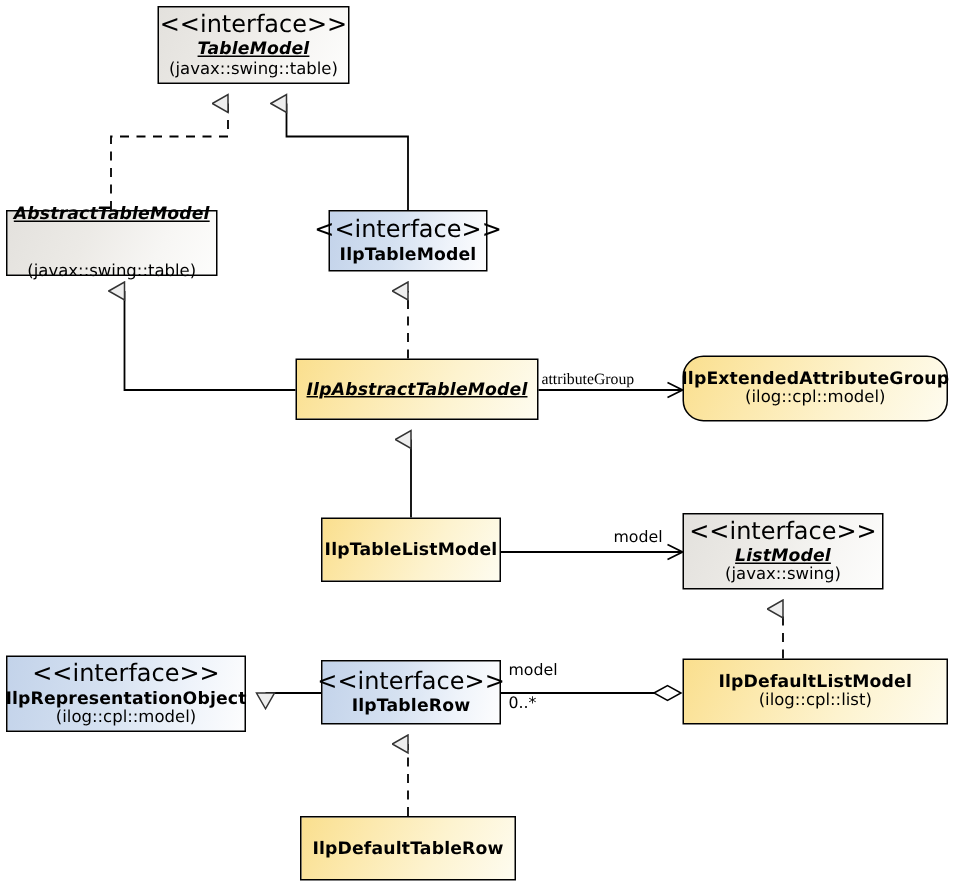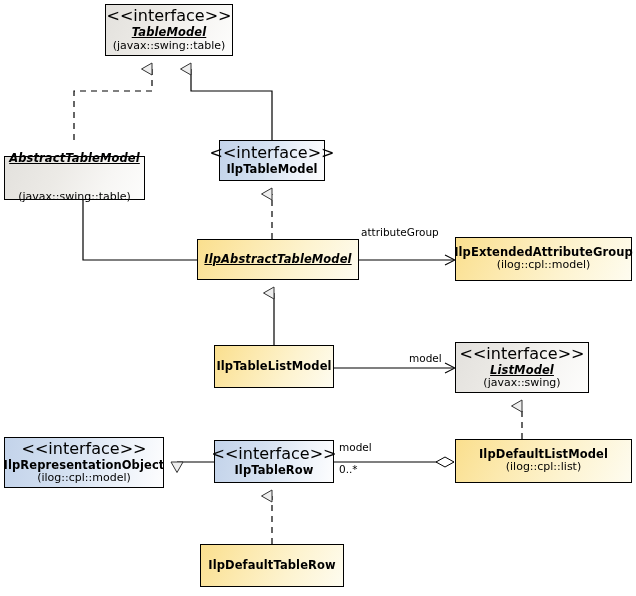--- a/index.html
+++ b/index.html
@@ -158,35 +158,35 @@
       <path d="M 336 437 L 336 483" fill="none" stroke="#000000" stroke-width="0"></path>
     </g>
   </svg>
 
   <div class="node sk-gray" style="left: 105px; top: 4px; width: 128px; height: 52px;">
     <div class="stereo">&lt;&lt;interface&gt;&gt;</div>
     <div class="nm ital">TableModel</div>
     <div class="pkg">(javax::swing::table)</div>
   </div>
 
-  <div class="node sk-gray" style="left: 4px; top: 156px; width: 141px; height: 44px; gap: 26px;">
+  <div class="node sk-gray" style="left: 4px; top: 140px; width: 141px; height: 44px; gap: 26px;">
     <div class="nm ital">AbstractTableModel</div>
     <div class="pkg">(javax::swing::table)</div>
   </div>
 
   <div class="node sk-blue" style="left: 219px; top: 140px; width: 106px; height: 41px;">
     <div class="stereo">&lt;&lt;interface&gt;&gt;</div>
     <div class="nm">IlpTableModel</div>
   </div>
 
   <div class="node sk-yellow" style="left: 197px; top: 239px; width: 162px; height: 41px;">
     <div class="nm ital">IlpAbstractTableModel</div>
   </div>
 
-  <div class="node sk-yellow" style="left: 455px; top: 237px; width: 177px; height: 44px;">
+  <div class="node sk-yellow" style="left: 455px; top: 237px; width: 177px; height: 44px; border-radius: 14px;">
     <div class="nm">IlpExtendedAttributeGroup</div>
     <div class="pkg">(ilog::cpl::model)</div>
   </div>
 
   <div class="node sk-yellow" style="left: 214px; top: 345px; width: 120px; height: 43px;">
     <div class="nm">IlpTableListModel</div>
   </div>
 
   <div class="node sk-gray" style="left: 455px; top: 342px; width: 134px; height: 51px;">
     <div class="stereo">&lt;&lt;interface&gt;&gt;</div>
@@ -207,18 +207,18 @@
 
   <div class="node sk-yellow" style="left: 455px; top: 439px; width: 177px; height: 44px;">
     <div class="nm">IlpDefaultListModel</div>
     <div class="pkg">(ilog::cpl::list)</div>
   </div>
 
   <div class="node sk-yellow" style="left: 200px; top: 544px; width: 144px; height: 43px;">
     <div class="nm">IlpDefaultTableRow</div>
   </div>
 
-  <div class="edge-label" style="left: 361px; top: 226px;">attributeGroup</div>
+  <div class="edge-label" style="left: 361px; top: 248px; font-family: Liberation Serif, serif;">attributeGroup</div>
   <div class="edge-label" style="left: 409px; top: 352px;">model</div>
   <div class="edge-label" style="left: 339px; top: 441px;">model</div>
   <div class="edge-label" style="left: 339px; top: 463px;">0..*</div>
 
 </div>
 
 </body></html>

